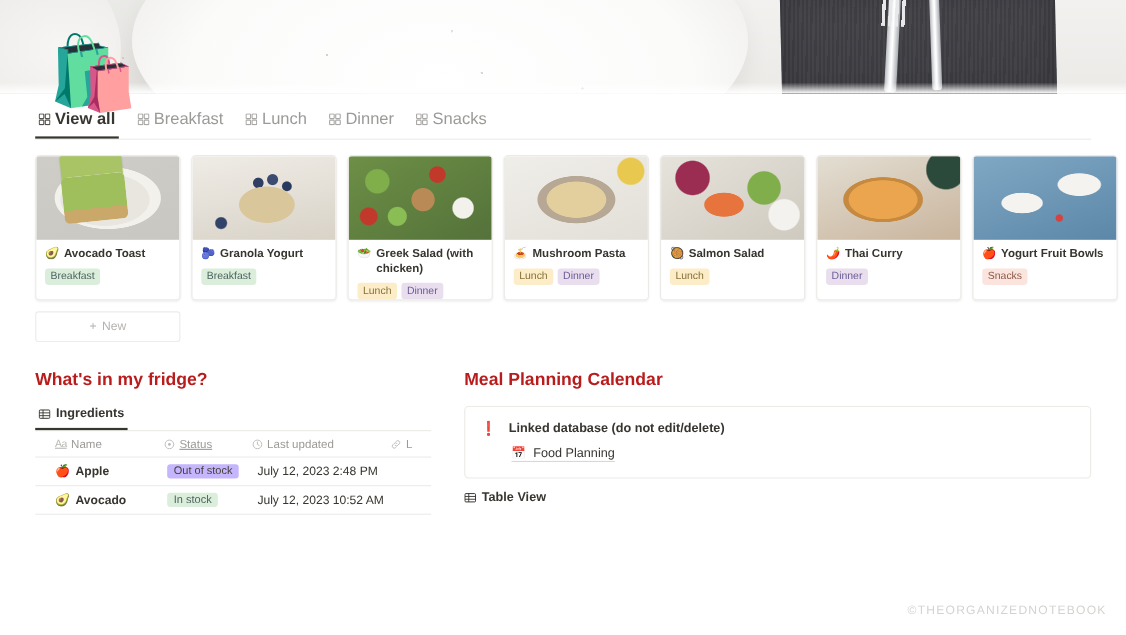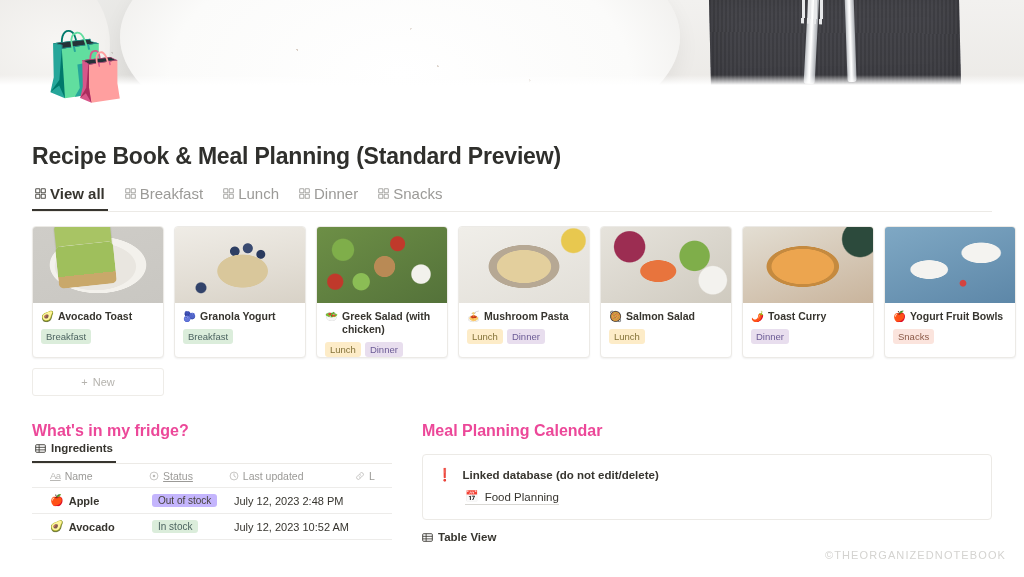--- a/index.html
+++ b/index.html
@@ -260,23 +260,23 @@
     display: flex; align-items: center; justify-content: center; gap: 5px;
     font-size: 11px; color: #b5b3ae;
     cursor: pointer; background: #fff;
   }
 
   
   .cols { margin-top: 26px; display: flex; gap: 30px; }
   .col-left { width: 360px; flex: none; }
   .col-right { flex: 1; }
 
-  .col-h { font-size: 16px; font-weight: 700; color: #ec4899; }
-
-  .sub-tabs { border-bottom: 1px solid #eceae6; display:flex; }
+  .col-h { font-size: 16px; font-weight: 700; color: #b91c1c; }
+
+  .sub-tabs { margin-top: 13px; border-bottom: 1px solid #eceae6; display:flex; }
   .sub-tab {
     display:flex; align-items:center; gap:5px;
     padding: 2px 3px 7px 3px;
     font-size: 11.5px; font-weight: 600; color:#37352f;
     border-bottom: 2px solid #37352f; cursor:pointer;
   }
   .ticon { width:11px; height:11px; flex:none; }
 
   .tbl { width: 100%; }
   .tbl-head {
@@ -356,21 +356,20 @@
     <div class="cv-fork2"></div>
     <div class="cv-tine"></div>
   </div>
   <div class="cover-fade"></div>
 </div>
 
 <div class="page-icon">🛍️</div>
 
 <div class="content">
 
-  <h1 class="page-title">Recipe Book &amp; Meal Planning (Standard Preview)</h1>
 
 
   <div class="db-tabs" id="recipe-tabs">
       <div class="db-tab active">
         <svg class="gicon" viewBox="0 0 16 16">
           <rect x="1" y="1" width="6" height="6" rx="1" fill="none" stroke="#37352f" stroke-width="1.5"></rect>
           <rect x="9" y="1" width="6" height="6" rx="1" fill="none" stroke="#37352f" stroke-width="1.5"></rect>
           <rect x="1" y="9" width="6" height="6" rx="1" fill="none" stroke="#37352f" stroke-width="1.5"></rect>
           <rect x="9" y="9" width="6" height="6" rx="1" fill="none" stroke="#37352f" stroke-width="1.5"></rect>
         </svg>
@@ -475,21 +474,21 @@
           <div class="card-tags">
             <span class="tag Lunch">Lunch</span>
           </div>
         </div>
       </div>
       <div class="card">
         <div class="card-img img-curry"></div>
         <div class="card-body">
           <div class="card-title">
             <span class="card-emoji">🌶️</span>
-            <span>Toast Curry</span>
+            <span>Thai Curry</span>
           </div>
           <div class="card-tags">
             <span class="tag Dinner">Dinner</span>
           </div>
         </div>
       </div>
       <div class="card">
         <div class="card-img img-yogurt"></div>
         <div class="card-body">
           <div class="card-title">

